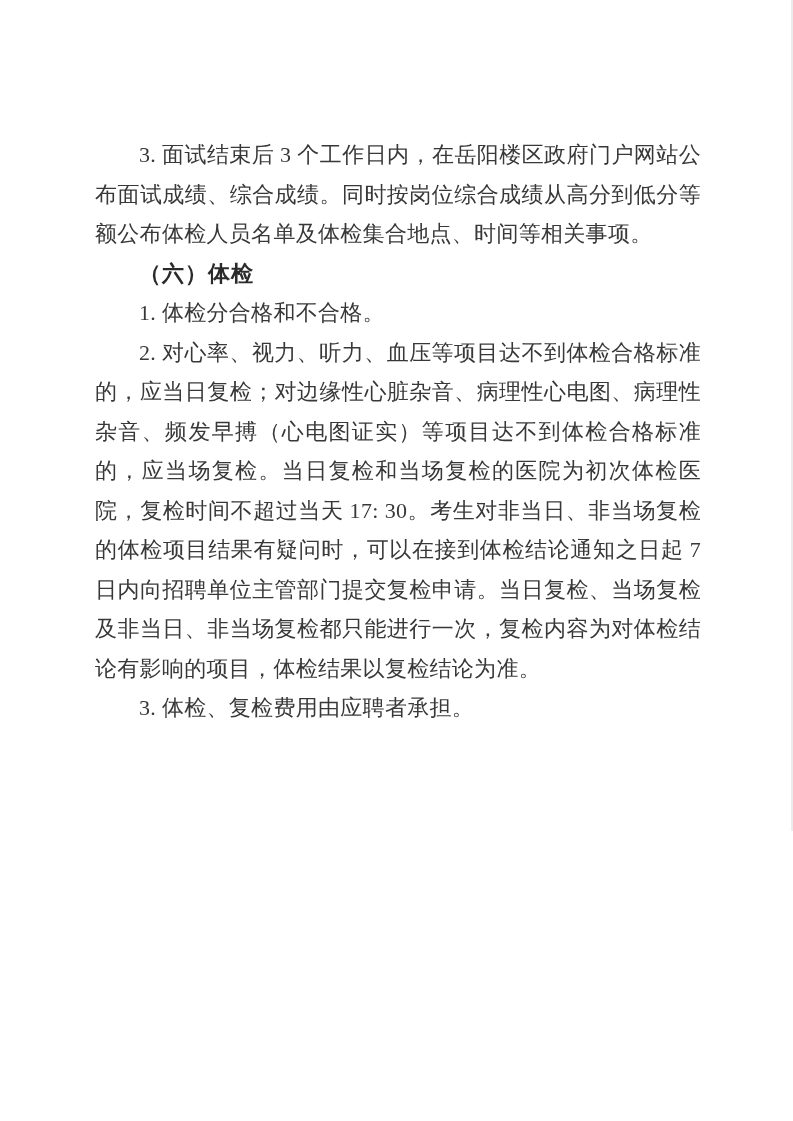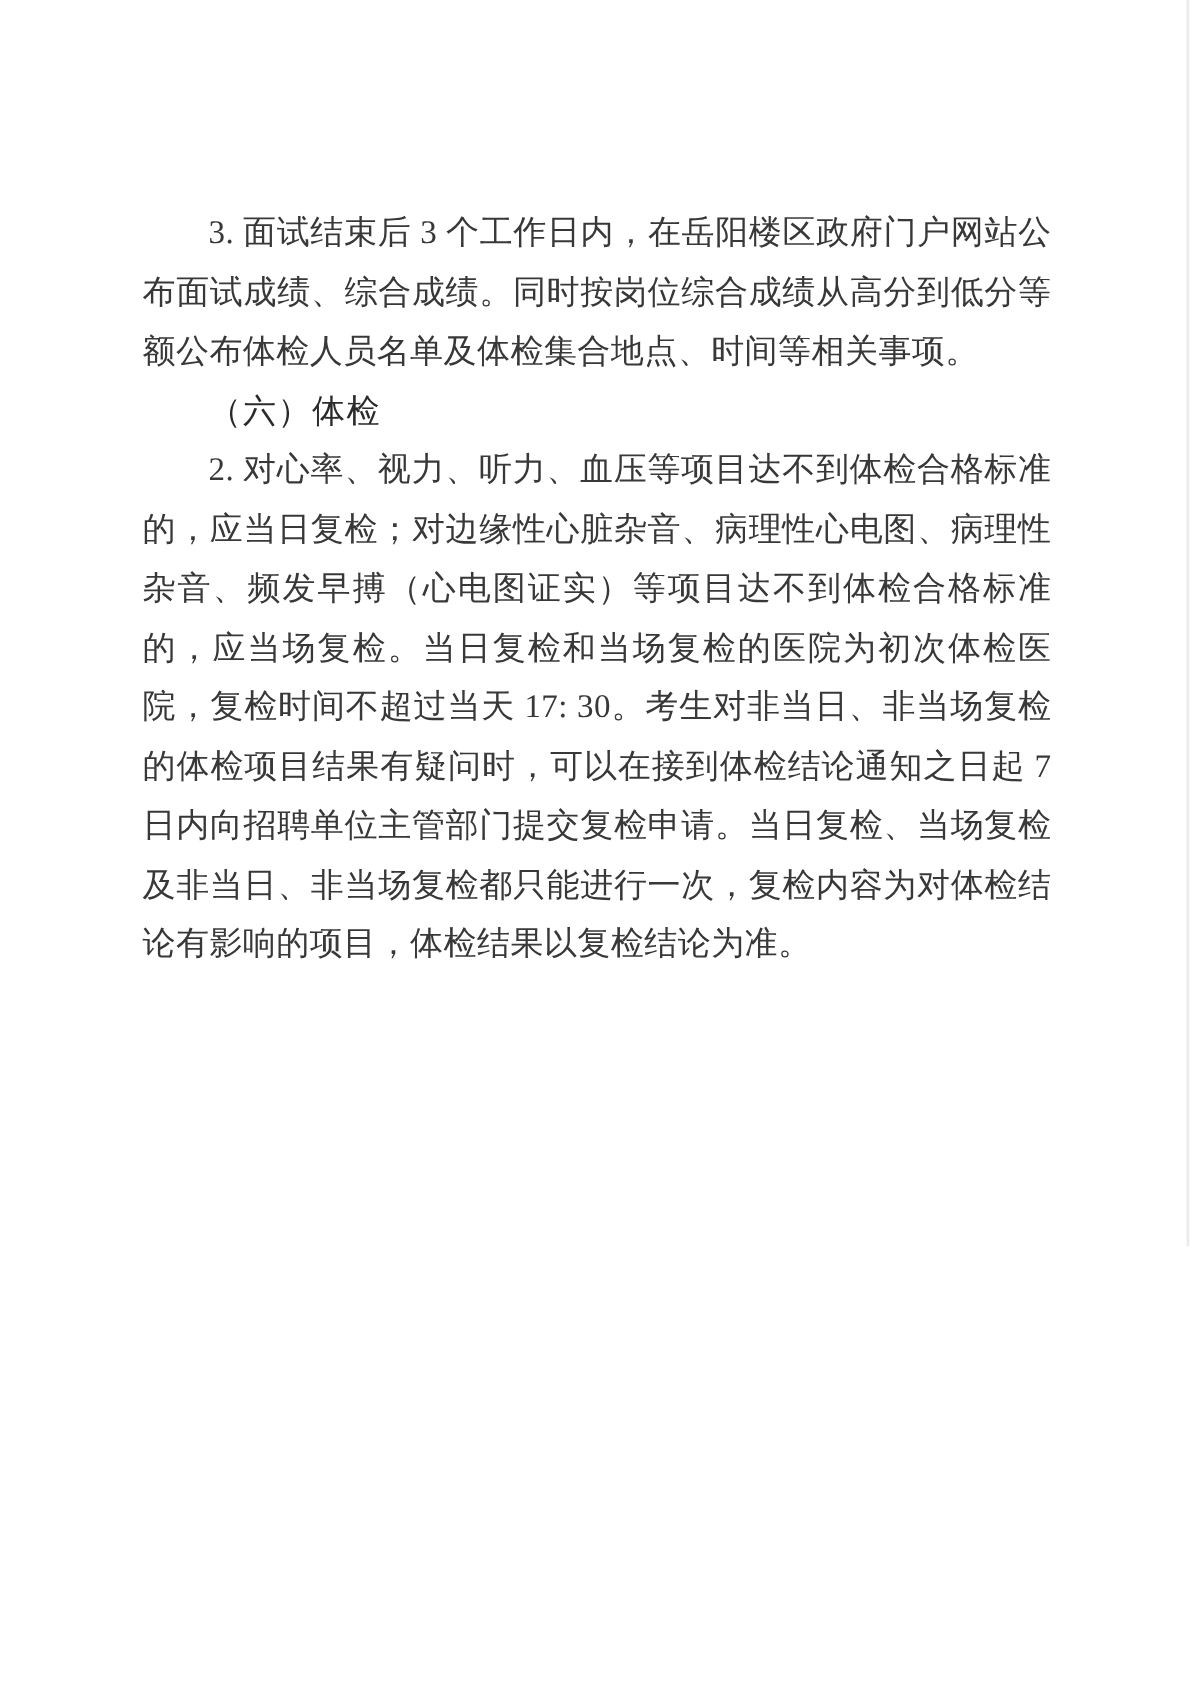--- a/index.html
+++ b/index.html
@@ -29,21 +29,21 @@
     text-align: justify;
     text-justify: inter-character;
     letter-spacing: 0.3px;
   }
   .content p {
     margin: 0;
     padding: 0;
     text-indent: 2em;
   }
   .content p.heading {
-    font-weight: normal;
+    font-weight: bold;
     color: #2a2a2a;
     text-align: left;
     letter-spacing: 1px;
   }
   .footer {
     position: absolute;
     left: 0;
     top: 1036px;
     width: 100%;
     text-align: center;
@@ -56,19 +56,21 @@
     transform: translateX(-12px);
   }
 </style>
 </head>
 <body>
 
 <div class="page">
   <div class="content">
     <p class="body">3. 面试结束后 3 个工作日内，在岳阳楼区政府门户网站公布面试成绩、综合成绩。同时按岗位综合成绩从高分到低分等额公布体检人员名单及体检集合地点、时间等相关事项。</p>
     <p class="heading">（六）体检</p>
+    <p class="body">1. 体检分合格和不合格。</p>
     <p class="body">2. 对心率、视力、听力、血压等项目达不到体检合格标准的，应当日复检；对边缘性心脏杂音、病理性心电图、病理性杂音、频发早搏（心电图证实）等项目达不到体检合格标准的，应当场复检。当日复检和当场复检的医院为初次体检医院，复检时间不超过当天 17: 30。考生对非当日、非当场复检的体检项目结果有疑问时，可以在接到体检结论通知之日起 7 日内向招聘单位主管部门提交复检申请。当日复检、当场复检及非当日、非当场复检都只能进行一次，复检内容为对体检结论有影响的项目，体检结果以复检结论为准。</p>
+    <p class="body">3. 体检、复检费用由应聘者承担。</p>
   </div>
 
   <div class="footer">
     <span class="page-number">7</span>
   </div>
 </div>
 
 </body></html>

